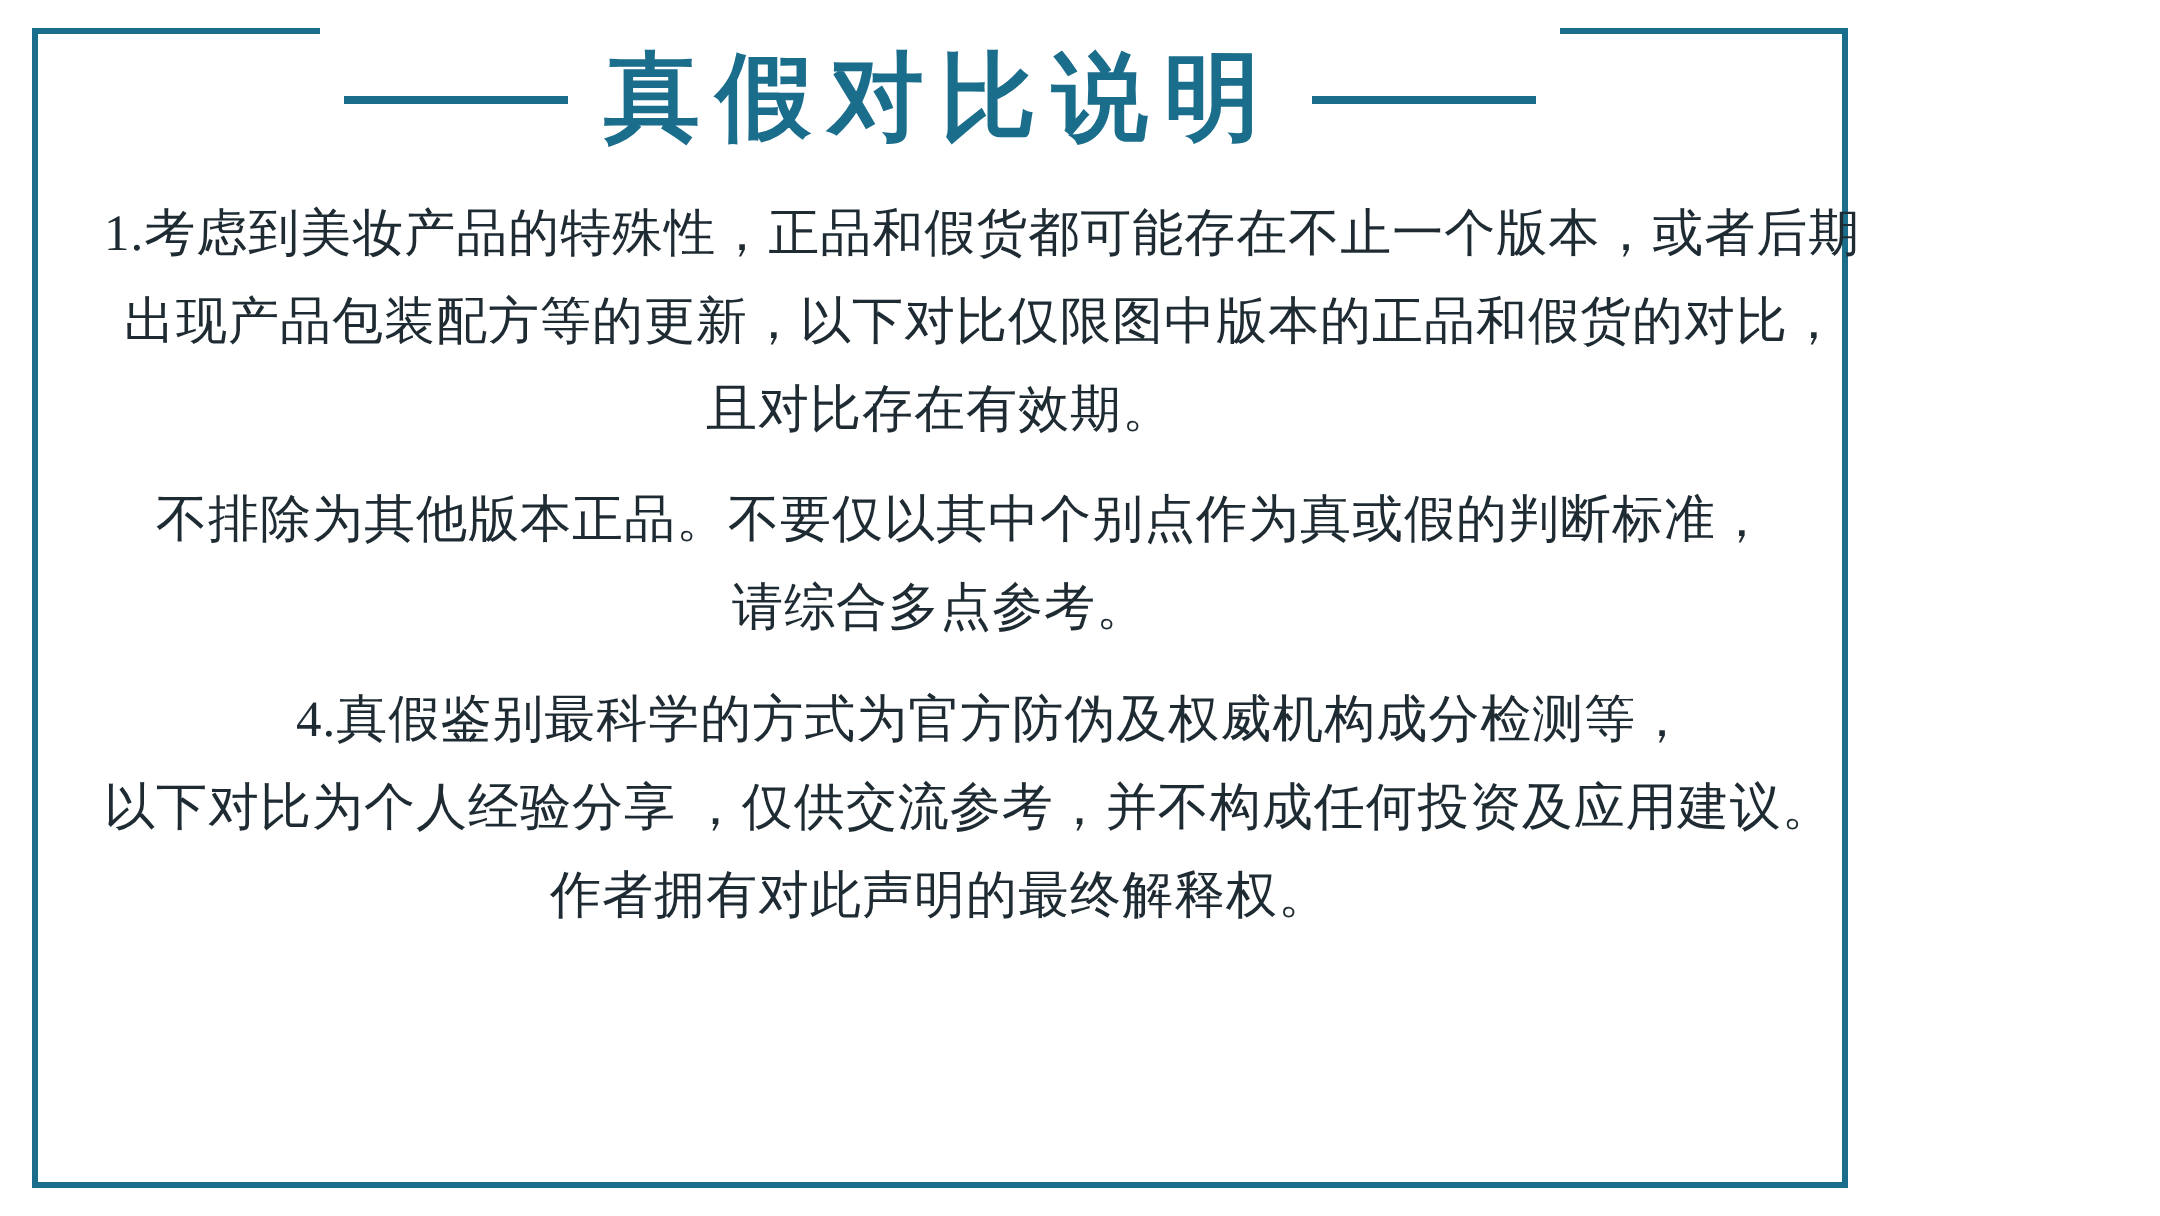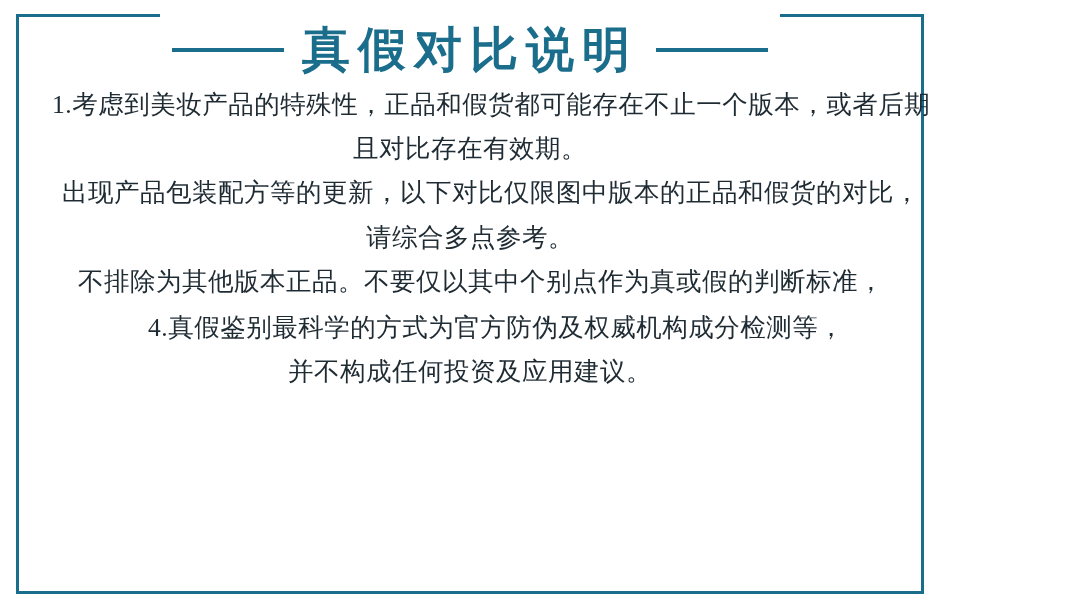--- a/index.html
+++ b/index.html
@@ -83,21 +83,21 @@
 
   .body-text {
     width: 100%;
     color: #1f2b33;
     font-size: 25.5px;
     line-height: 1.72;
     letter-spacing: 0.5px;
   }
 
   .para {
-    margin: 0 0 2px 0;
+    margin: 12px 0 2px 0;
   }
   .line {
     display: block;
     white-space: nowrap;
   }
   .center {
     text-align: center;
   }
   .left {
     text-align: left;
@@ -120,29 +120,30 @@
     <div class="title-row">
       <span class="title-rule"></span>
       <span class="title-text">真假对比说明</span>
       <span class="title-rule"></span>
     </div>
 
     <div class="body-text">
 
       <p class="para">
         <span class="line left">1.考虑到美妆产品的特殊性，正品和假货都可能存在不止一个版本，或者后期</span>
+        <span class="line left shift-1">出现产品包装配方等的更新，以下对比仅限图中版本的正品和假货的对比，</span>
         <span class="line center">且对比存在有效期。</span>
-        <span class="line left shift-1">出现产品包装配方等的更新，以下对比仅限图中版本的正品和假货的对比，</span>
       </p>
 
       <p class="para">
+        <span class="line left shift-2">不排除为其他版本正品。不要仅以其中个别点作为真或假的判断标准，</span>
         <span class="line center">请综合多点参考。</span>
-        <span class="line left shift-2">不排除为其他版本正品。不要仅以其中个别点作为真或假的判断标准，</span>
       </p>
 
       <p class="para">
         <span class="line left shift-6">4.真假鉴别最科学的方式为官方防伪及权威机构成分检测等，</span>
-        <span class="line center">并不构成任何投资及应用建议。</span>
+        <span class="line left">以下对比为个人经验分享 ，仅供交流参考，并不构成任何投资及应用建议。</span>
+        <span class="line center">作者拥有对此声明的最终解释权。</span>
       </p>
 
     </div>
   </div>
 </div>
 
 </body></html>

